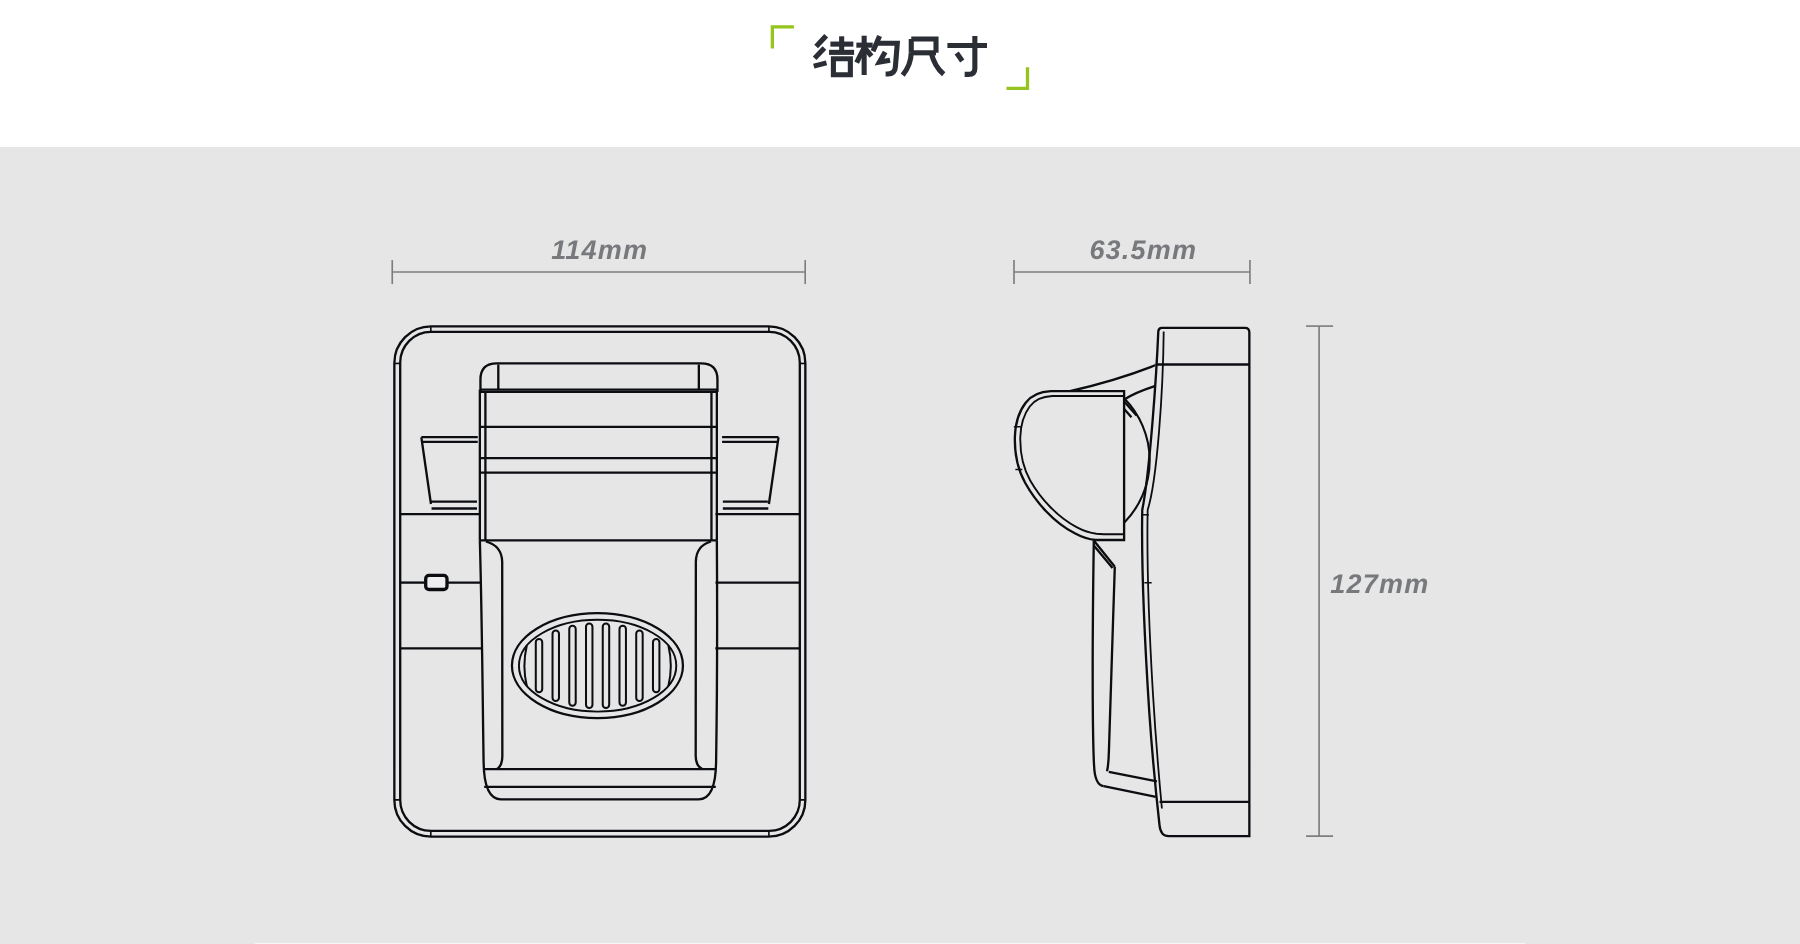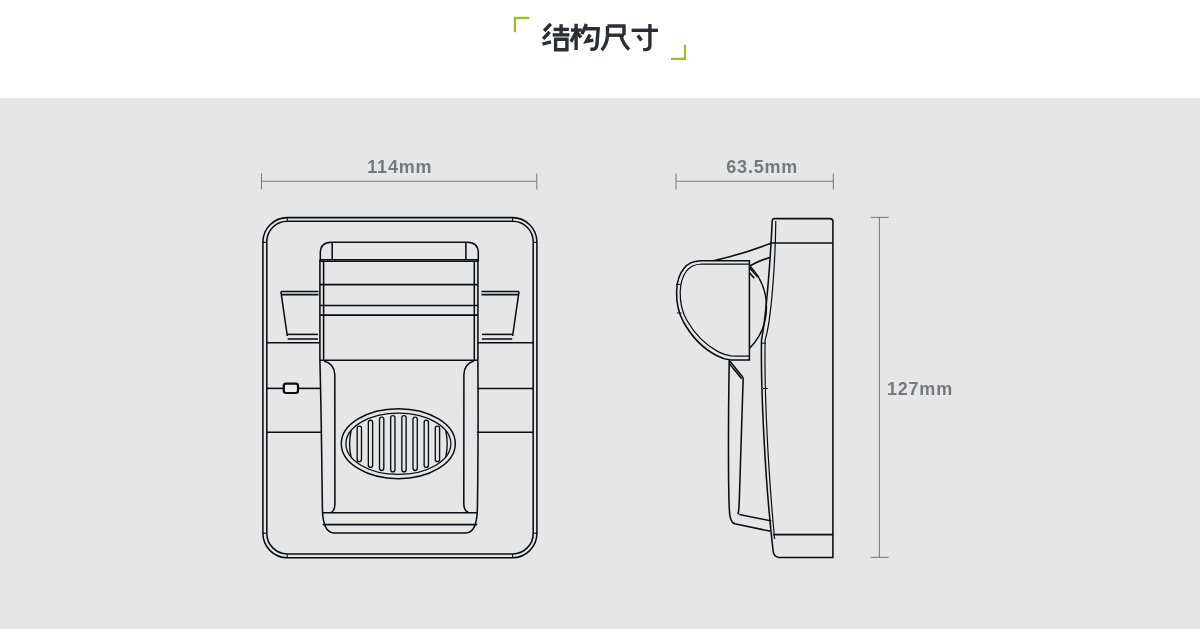--- a/index.html
+++ b/index.html
@@ -1,16 +1,16 @@
 <!DOCTYPE html>
 <html><head>
 <meta charset="utf-8">
 <style>
   html,body{margin:0;padding:0;background:#ffffff;}
-  #stage{position:relative;width:1200px;height:629px;overflow:hidden;background:#ffffff;font-family:"Liberation Sans",sans-serif;}
+  #stage{position:relative;width:1200px;height:629px;overflow:hidden;background:#ffffff;font-family:"Liberation Sans",sans-serif;font-style:italic;}
 </style>
 </head>
 <body>
 <div id="stage">
 <svg width="1200" height="629" viewBox="0 0 1200 629">
   <rect x="0" y="0" width="1200" height="629" fill="#ffffff"></rect>
   <rect x="0" y="98" width="1200" height="531" fill="#e6e6e6"></rect>
 
   <g stroke="#96c41f" stroke-width="2.2" fill="none">
     <path d="M529.3 17.9 H514.9 V32.3"></path>

